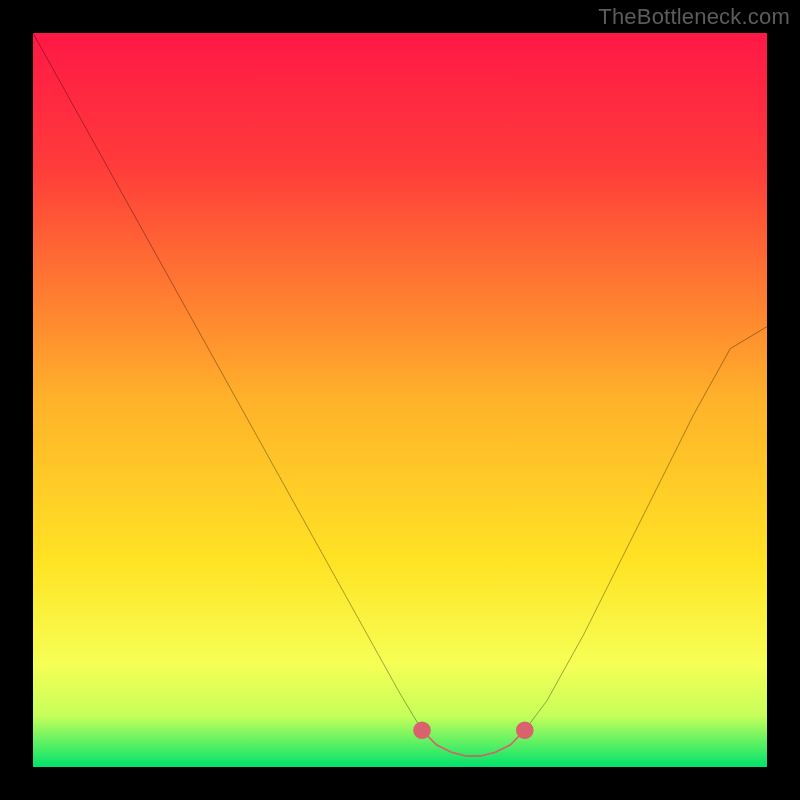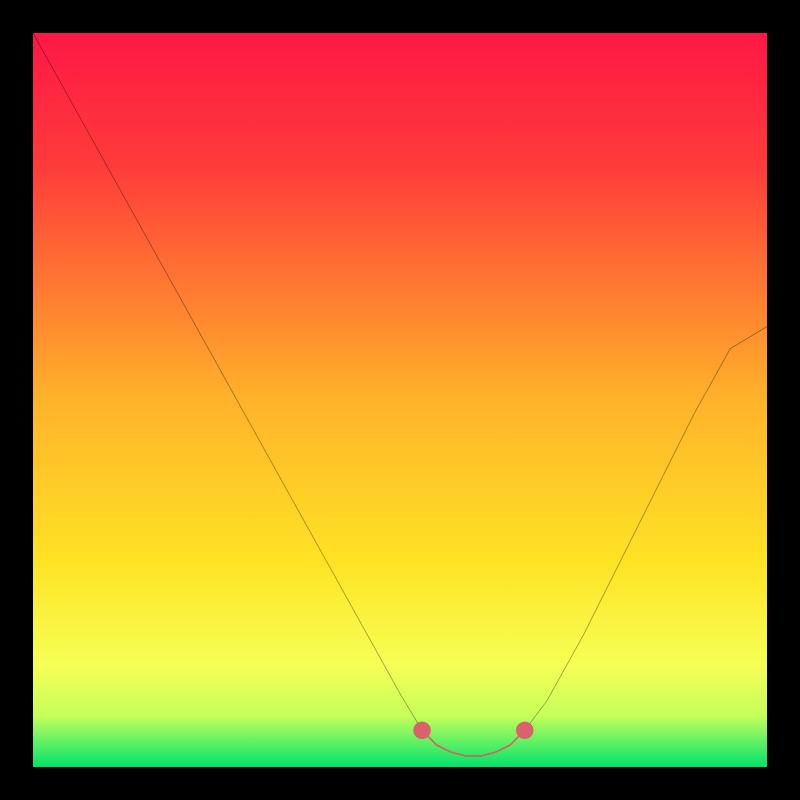--- a/index.html
+++ b/index.html
@@ -47,20 +47,21 @@
     left: 0;
     top: 0;
     width: 100%;
     height: 100%;
   }
 </style>
 </head>
 <body>
 
 <div class="frame">
+  <div class="watermark">TheBottleneck.com</div>
   <div class="plot-area">
     <svg class="plot-bg" viewBox="0 0 100 100" preserveAspectRatio="none">
       <defs>
         <linearGradient id="bg-grad" x1="0" y1="0" x2="0" y2="1">
             <stop offset="0%" stop-color="#ff1846"></stop>
             <stop offset="18%" stop-color="#ff3b3a"></stop>
             <stop offset="50%" stop-color="#ffb22a"></stop>
             <stop offset="72%" stop-color="#ffe324"></stop>
             <stop offset="86%" stop-color="#f6ff55"></stop>
             <stop offset="93%" stop-color="#c6ff5a"></stop>

